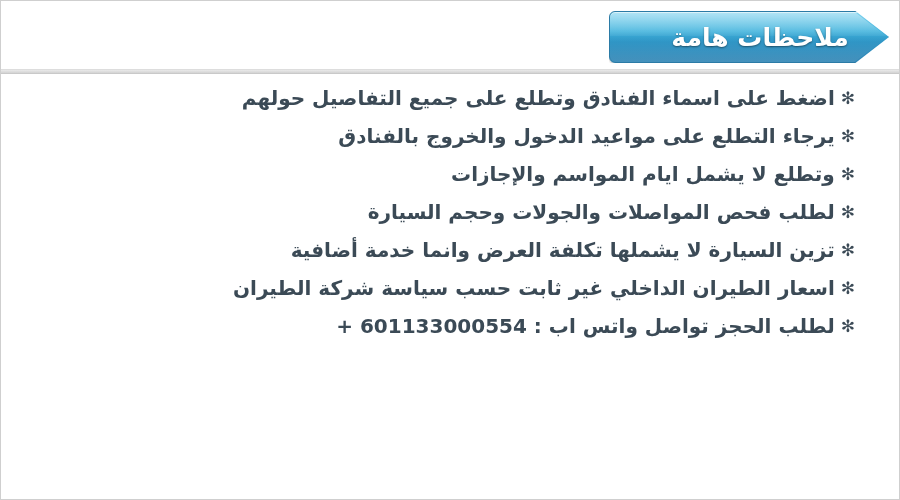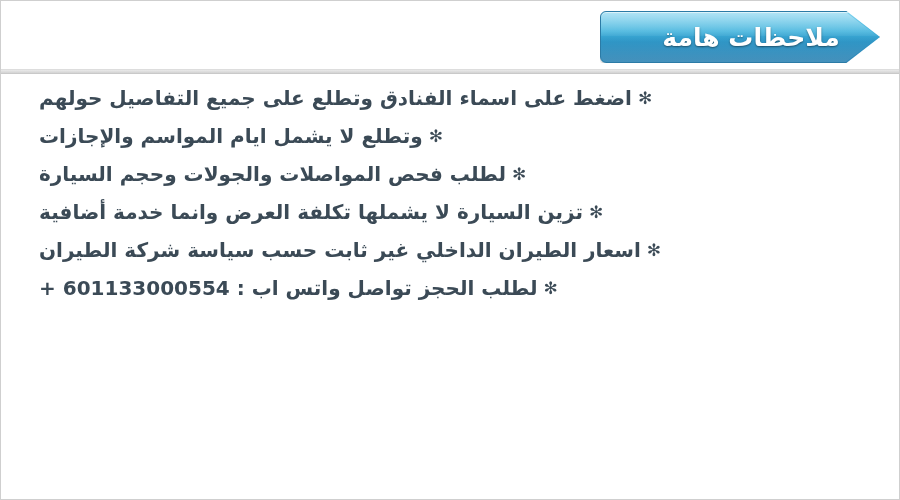--- a/index.html
+++ b/index.html
@@ -19,21 +19,21 @@
     height: 500px;
     background: #ffffff;
     box-sizing: border-box;
     border: 1px solid #cfcfcf;
     overflow: hidden;
   }
   
   .banner {
     position: absolute;
     top: 10px;
-    right: 19px;
+    right: 10px;
     height: 52px;
     width: 280px;
     background: linear-gradient(to bottom, #7fd3ef 0%, #43b4dd 38%, #2b93c4 60%, #2f84b4 100%);
     border: 1px solid #2b7ba6;
     border-radius: 6px 0 0 6px;
     box-shadow: inset 0 1px 0 rgba(255,255,255,0.55), 0 1px 2px rgba(0,0,0,0.25);
     display: flex;
     align-items: center;
     justify-content: center;
     box-sizing: border-box;
@@ -67,24 +67,24 @@
     right: 0;
     height: 3px;
     background: linear-gradient(to bottom, #e9e9e9, #d3d3d3);
     border-top: 1px solid #dddddd;
     border-bottom: 1px solid #c9c9c9;
   }
   
   .notes {
     position: absolute;
     top: 78px;
-    right: 0;
+    right: 6px;
     left: 0;
     padding: 0 38px 0 38px;
-    text-align: left;
+    text-align: right;
   }
   .note {
     display: block;
     color: #3b4a56;
     font-size: 20px;
     font-weight: bold;
     line-height: 38px;
     white-space: nowrap;
     text-shadow: 0 1px 0 rgba(255,255,255,0.9);
     direction: rtl;
@@ -113,20 +113,23 @@
   </div>
 
   <div class="divider"></div>
 
   <div class="notes">
 
     <div class="note">
       <span class="bullet">✻</span><span class="txt">اضغط على اسماء الفنادق وتطلع على جميع التفاصيل حولهم</span>
     </div>
 
+    <div class="note">
+      <span class="bullet">✻</span><span class="txt">يرجاء التطلع على مواعيد الدخول والخروج بالفنادق</span>
+    </div>
 
     <div class="note">
       <span class="bullet">✻</span><span class="txt">وتطلع لا يشمل ايام المواسم والإجازات</span>
     </div>
 
 
 
     <div class="note">
       <span class="bullet">✻</span><span class="txt">لطلب فحص المواصلات والجولات وحجم السيارة</span>
     </div>

